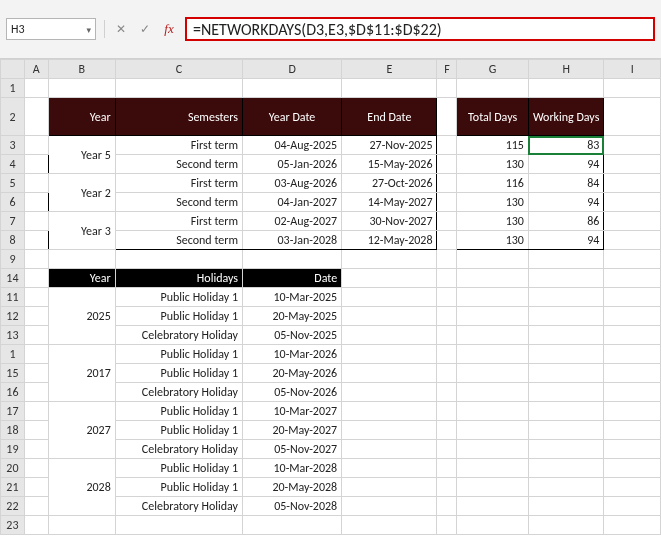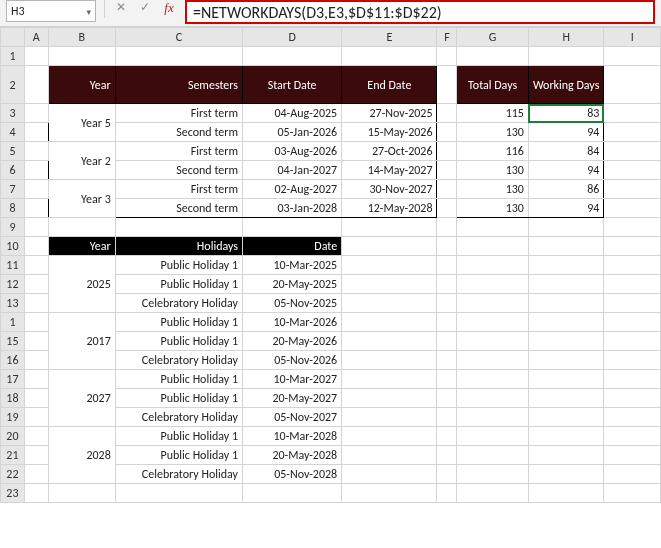--- a/index.html
+++ b/index.html
@@ -1,17 +1,17 @@
 <!DOCTYPE html>
 <html><head>
 <meta charset="utf-8">
 <style>
   html,body{margin:0;padding:0;font-family:"Segoe UI",Calibri,Arial,sans-serif;font-size:12px;background:#fff;color:#222}
   .wrap{width:661px;height:548px;position:relative}
-  .bar{display:flex;height:26px;border-bottom:1px solid #d0d0d0;background:#f3f3f3;padding:0 6px;gap:8px}
+  .bar{display:flex;align-items:center;height:26px;border-bottom:1px solid #d0d0d0;background:#f3f3f3;padding:16px 6px;gap:8px}
   .namebox{display:flex;align-items:center;background:#fff;border:1px solid #b5b5b5;padding:0 4px;height:20px;width:80px;justify-content:space-between}
   .namebox span.dd{color:#666;font-size:9px}
   .divider{width:1px;height:18px;background:#d0d0d0}
   .fxbtn{width:16px;text-align:center;color:#888}
   .fxlbl{font-style:italic;font-family:"Times New Roman",serif;font-size:13px;color:#b91c1c}
   .formula{flex:1;border:2px solid #d40000;background:#fff;height:20px;display:flex;align-items:center;padding:0 6px;font-size:16px}
   .sheet{position:relative;overflow:hidden;height:520px}
   table.grid{border-collapse:collapse;table-layout:fixed}
   table.grid th,table.grid td{border:1px solid #d4d4d4;height:19px;padding:0 4px;box-sizing:border-box;font-weight:normal;text-align:right;white-space:nowrap;overflow:hidden}
   table.grid th{background:#e6e6e6;text-align:center;font-weight:normal;color:#333;font-size:12px}
@@ -87,21 +87,21 @@
             <td></td>
             <td></td>
             <td></td>
             <td></td>
           </tr>
       <tr style="height:38px">
         <th class="rowh">2</th>
             <td></td>
         <td class="hdrA bl bt">Year</td>
         <td class="hdrA bt">Semesters</td>
-        <td class="hdrA c bt">Start Date</td>
+        <td class="hdrA c bt">Year Date</td>
         <td class="hdrA c bt br">End Date</td>
         <td></td>
         <td class="hdrA c bl bt">Total Days</td>
         <td class="hdrA c bt br">Working Days</td>
         <td></td>
       </tr>
       <tr>
             <th class="rowh">3</th>
             <td></td>
         <td class="ctr bl" rowspan="2">Year 5</td>
@@ -176,21 +176,21 @@
             <td></td>
             <td></td>
             <td></td>
             <td></td>
             <td></td>
             <td></td>
             <td></td>
             <td></td>
           </tr>
       <tr>
-            <th class="rowh">10</th>
+            <th class="rowh">14</th>
             <td></td>
         <td class="hdrB">Year</td>
         <td class="hdrB">Holidays</td>
         <td class="hdrB">Date</td>
         <td></td>
             <td></td>
             <td></td>
             <td></td>
             <td></td>
           </tr>

